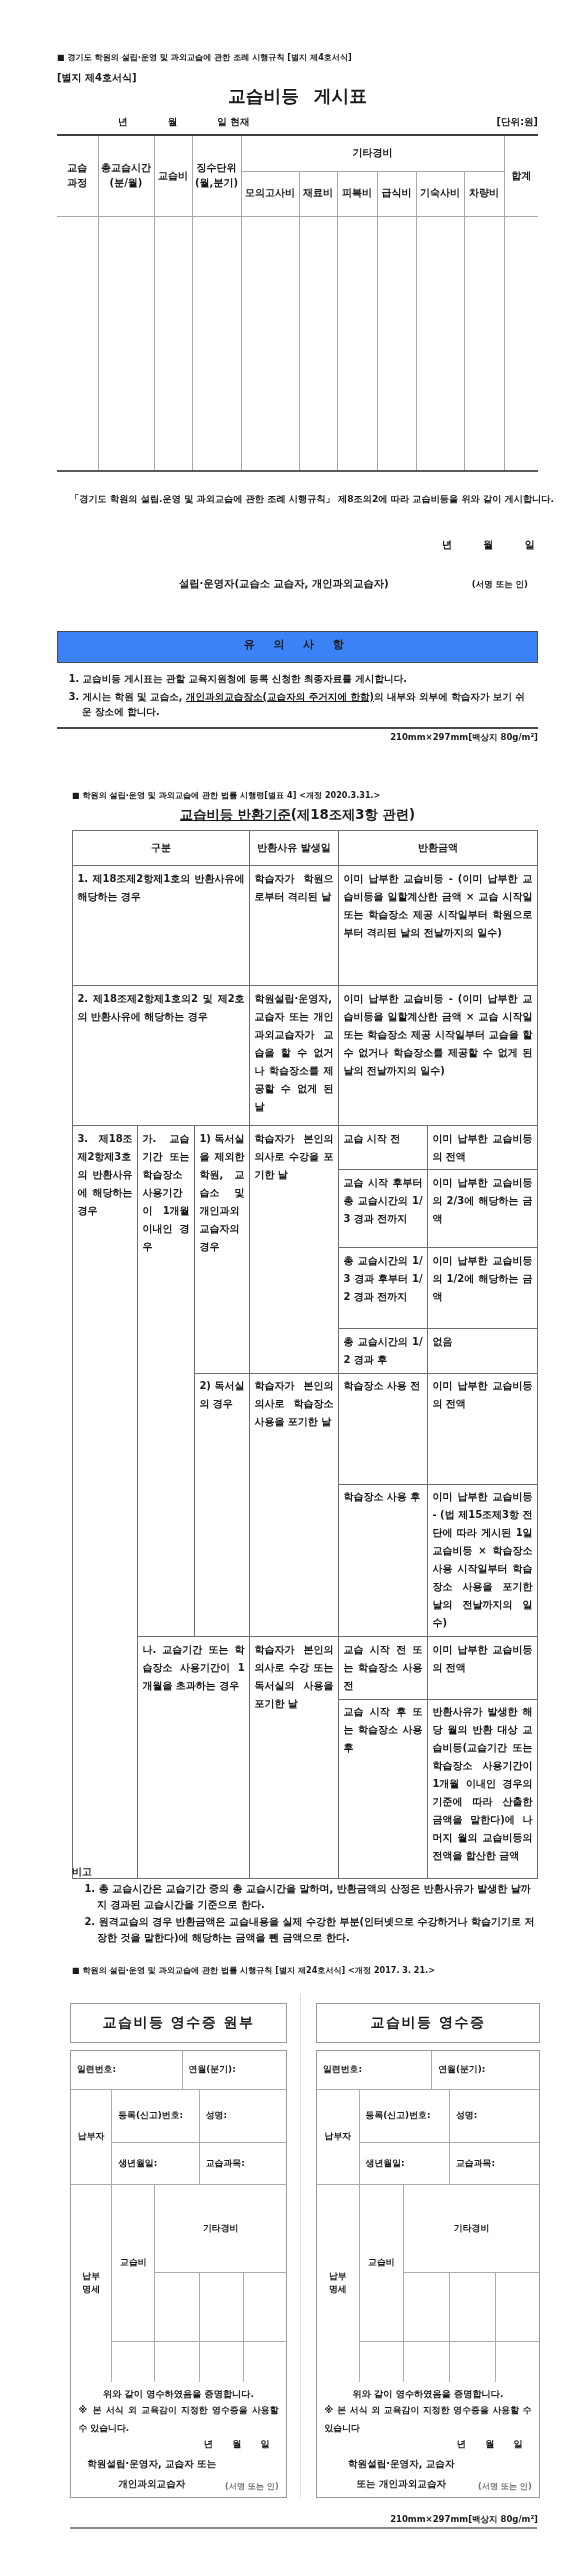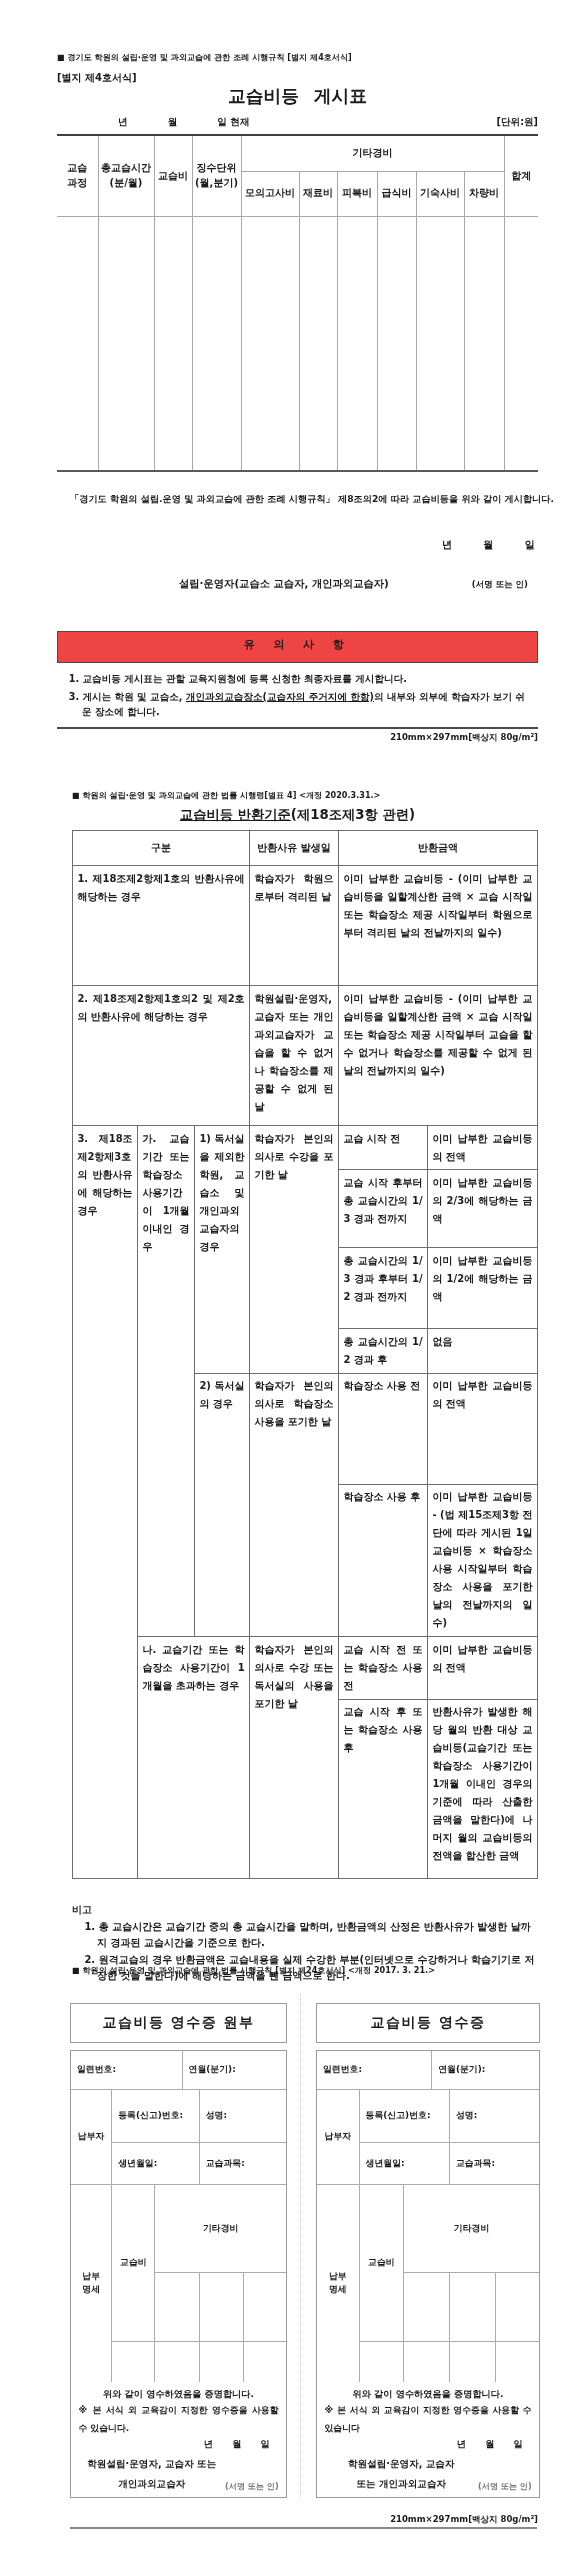--- a/index.html
+++ b/index.html
@@ -14,21 +14,21 @@
   .u{text-decoration:underline;}
   .right{text-align:right;}
   .center{text-align:center;}
   table.t{border-collapse:collapse;table-layout:fixed;}
   
   .t1wrap{border-top:2.2px solid #3f3f3f;border-bottom:2.2px solid #5a5a5a;}
   .t1{border:hidden;width:481px;}
   .t1 td{border:0.7px solid #a8a8a8;text-align:center;vertical-align:middle;
          font-size:10px;line-height:1.45;padding:1.5px;overflow:hidden;}
   
-  .noticeband{height:29.5px;background:#ef4444;border:1.5px solid #4a4a4a;
+  .noticeband{height:29.5px;background:#3b82f6;border:1.5px solid #4a4a4a;
     text-align:center;line-height:26.6px;font-size:11px;letter-spacing:7.4px;}
   .noticebody{padding:8.1px 11.8px 0 11.8px;font-size:9.6px;line-height:1.58;}
   .noticebody .item{margin-bottom:3px;padding-left:13.3px;text-indent:-13.3px;}
   
   .t2{border:0.7px solid #6e6e6e;width:465px;}
   .t2 td{border:0.7px solid #6e6e6e;vertical-align:top;font-size:10px;
          line-height:1.8;padding:3.7px 4.4px;text-align:justify;text-justify:inter-character;
          word-break:break-all;overflow:hidden;}
   .t2 td.hc{text-align:center;vertical-align:middle;padding:1.5px;}
   .remarks{font-size:10px;line-height:1.58;}
@@ -196,21 +196,21 @@
         <td>이미 납부한 교습비등의 전액</td>
       </tr>
       <tr style="height:179px;">
         <td>교습 시작 후 또는 학습장소 사용 후</td>
         <td>반환사유가 발생한 해당 월의 반환 대상 교습비등(교습기간 또는 학습장소 사용기간이 1개월 이내인 경우의 기준에 따라 산출한 금액을 말한다)에 나머지 월의 교습비등의 전액을 합산한 금액</td>
       </tr>
     </tbody>
       </table>
   </div>
 
-  <div class="abs remarks" style="left:72px;top:1864px;width:467px;margin-top:38px;">
+  <div class="abs remarks" style="left:72px;top:1864px;width:467px;">
     <div>비고</div>
     <div class="item">1. 총 교습시간은 교습기간 중의 총 교습시간을 말하며, 반환금액의 산정은 반환사유가 발생한 날까지 경과된 교습시간을 기준으로 한다.</div>
     <div class="item">2. 원격교습의 경우 반환금액은 교습내용을 실제 수강한 부분(인터넷으로 수강하거나 학습기기로 저장한 것을 말한다)에 해당하는 금액을 뺀 금액으로 한다.</div>
   </div>
 
   <div class="abs smallsrc" style="left:72px;top:1965px;">■ 학원의 설립·운영 및 과외교습에 관한 법률 시행규칙 [별지 제24호서식] &lt;개정 2017. 3. 21.&gt;</div>
 
   <div class="abs divider" style="left:300px;top:1994px;height:504px;"></div>
 
   <div class="abs rbox rtitle" style="left:70px;top:2003px;width:215px;height:38px;">교습비등 영수증 원부</div>

